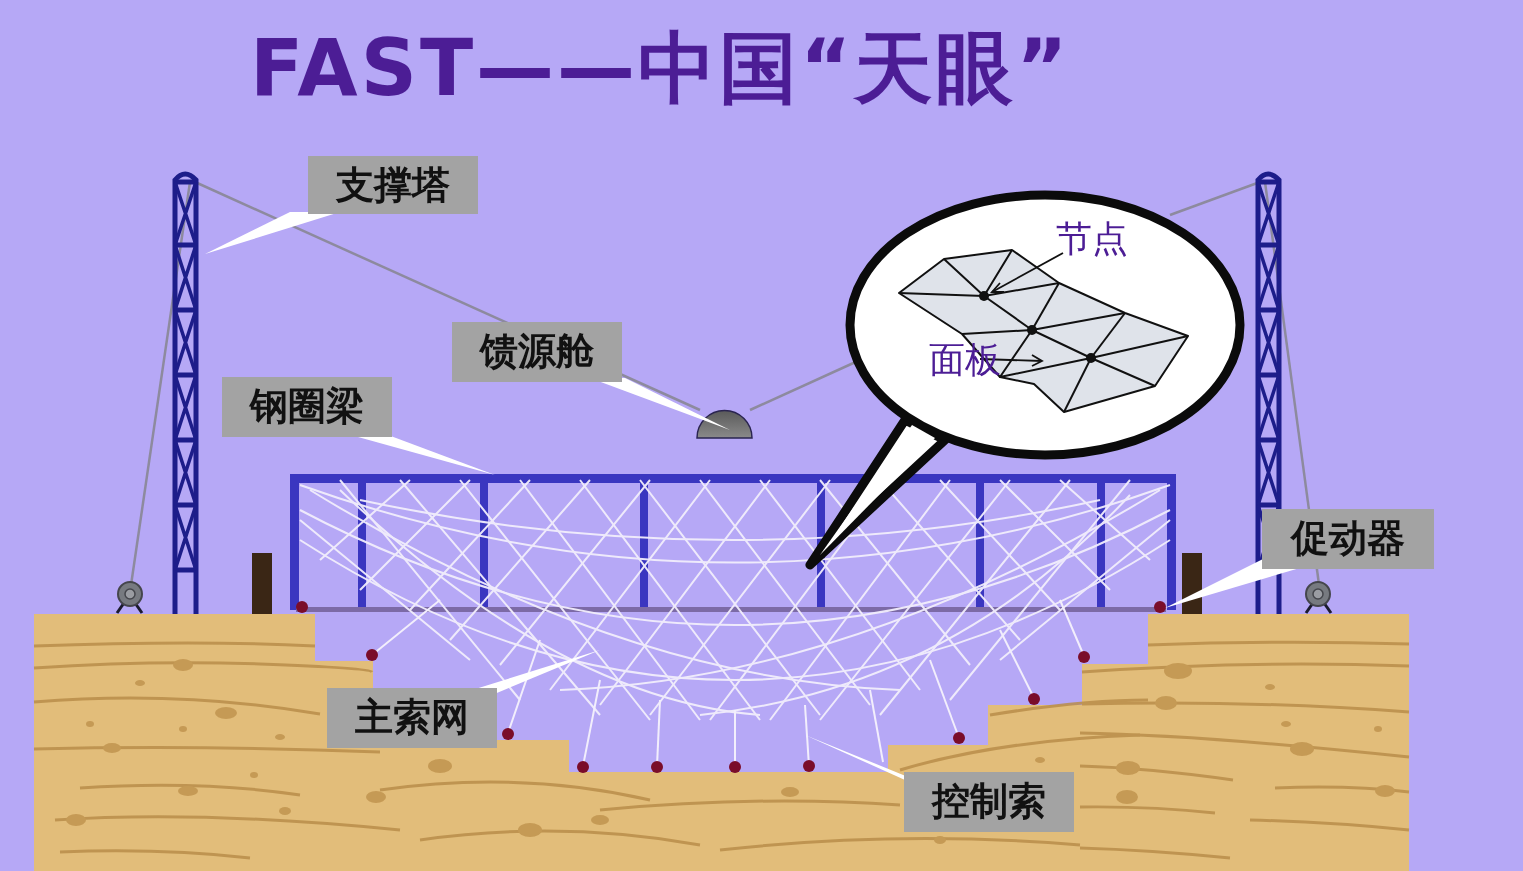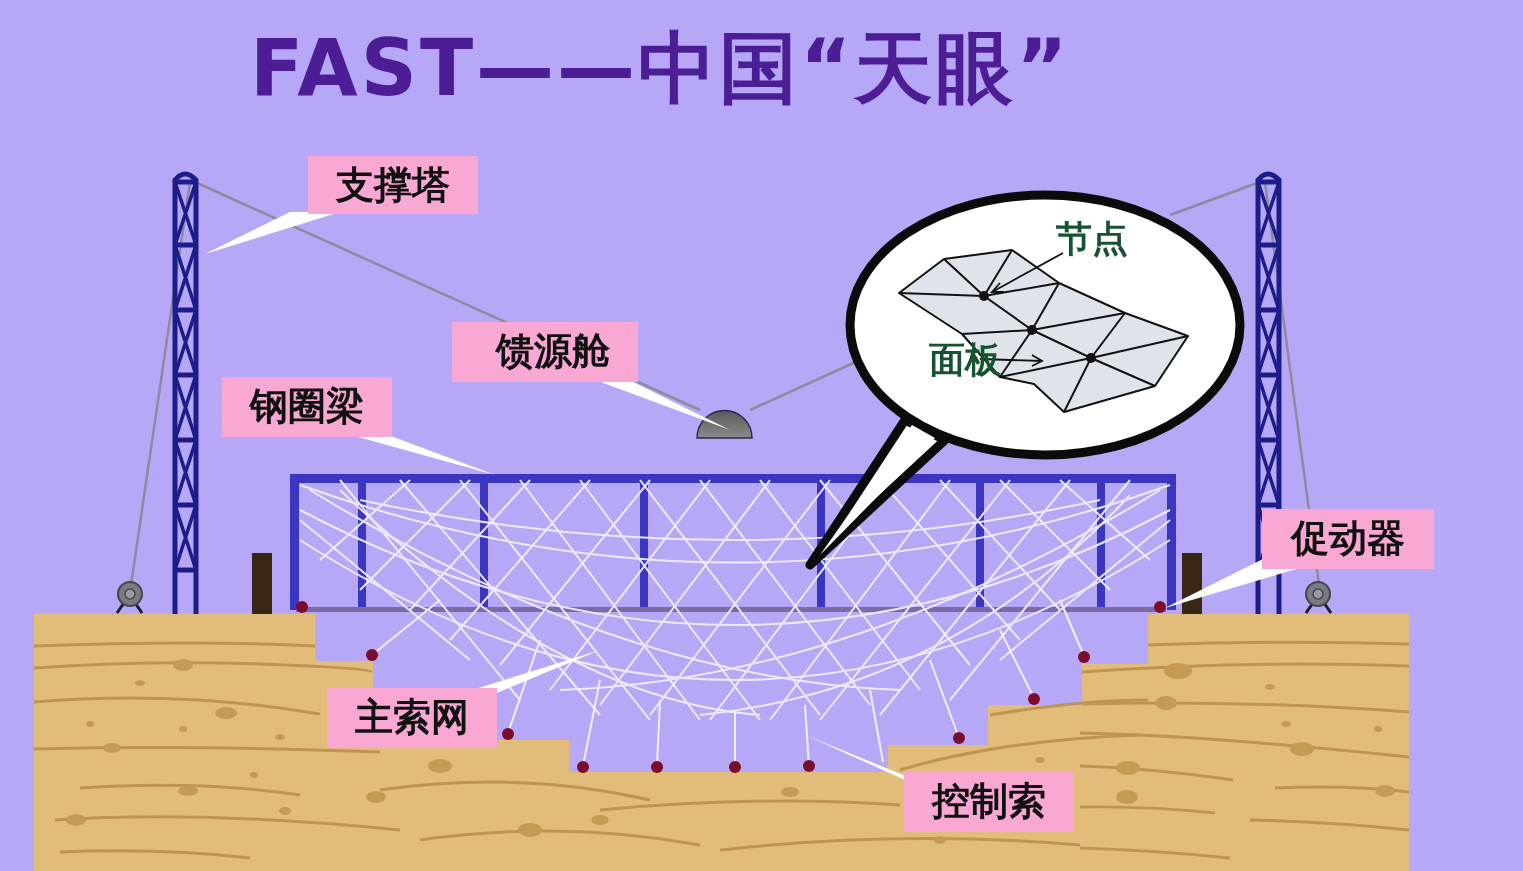--- a/index.html
+++ b/index.html
@@ -10,27 +10,27 @@
     position: relative;
   }
   #stage { position: absolute; left: 0; top: 0; width: 1523px; height: 871px; }
   .title {
     position: absolute; left: 250px; top: 18px;
     font-family: "DejaVu Sans", "Liberation Sans", sans-serif;
     font-weight: bold; font-size: 78px; color: #4c1d95;
     letter-spacing: 3px; white-space: nowrap; line-height: 100px;
   }
   .label {
-    position: absolute; background: #f9a8d4; color: #111;
+    position: absolute; background: #a3a3a3; color: #111;
     font-weight: bold; font-size: 38px; line-height: 58px;
     text-align: center; white-space: nowrap;
     font-family: "DejaVu Sans", "Liberation Sans", sans-serif;
   }
   .bubble-text {
-    position: absolute; font-weight: bold; font-size: 36px; color: #14532d;
+    position: absolute; font-weight: normal; font-size: 36px; color: #4c1d95;
     font-family: "DejaVu Sans", "Liberation Sans", sans-serif; white-space: nowrap; text-align: right;
   }
 </style>
 </head>
 <body>
 
 <div id="stage">
 
   <svg width="1523" height="871" viewBox="0 0 1523 871" style="position:absolute;left:0;top:0">
 
@@ -221,21 +221,21 @@
         <polyline points="1000,283 992,292 1004,292"></polyline>
         <line x1="980" y1="359" x2="1042" y2="361"></line>
         <polyline points="1032,355 1042,361 1032,366"></polyline>
       </g>
     </g>
   </svg>
 
   <div class="title">FAST——中国“天眼”</div>
 
   <div class="label" style="left:308px;top:156px;width:170px;height:58px;">支撑塔</div>
-  <div class="label" style="left:452px;top:322px;width:170px;height:60px;padding-left:16px;">馈源舱</div>
+  <div class="label" style="left:452px;top:322px;width:170px;height:60px;">馈源舱</div>
   <div class="label" style="left:1262px;top:509px;width:172px;height:60px;">促动器</div>
   <div class="label" style="left:222px;top:377px;width:170px;height:60px;">钢圈梁</div>
   <div class="label" style="left:327px;top:688px;width:170px;height:60px;">主索网</div>
   <div class="label" style="left:904px;top:772px;width:170px;height:60px;">控制索</div>
 
   <div class="bubble-text" style="left:1056px;top:215px;">节点</div>
   <div class="bubble-text" style="left:897px;top:336px;margin-left:32px;">面板</div>
 </div>
 
 </body></html>

